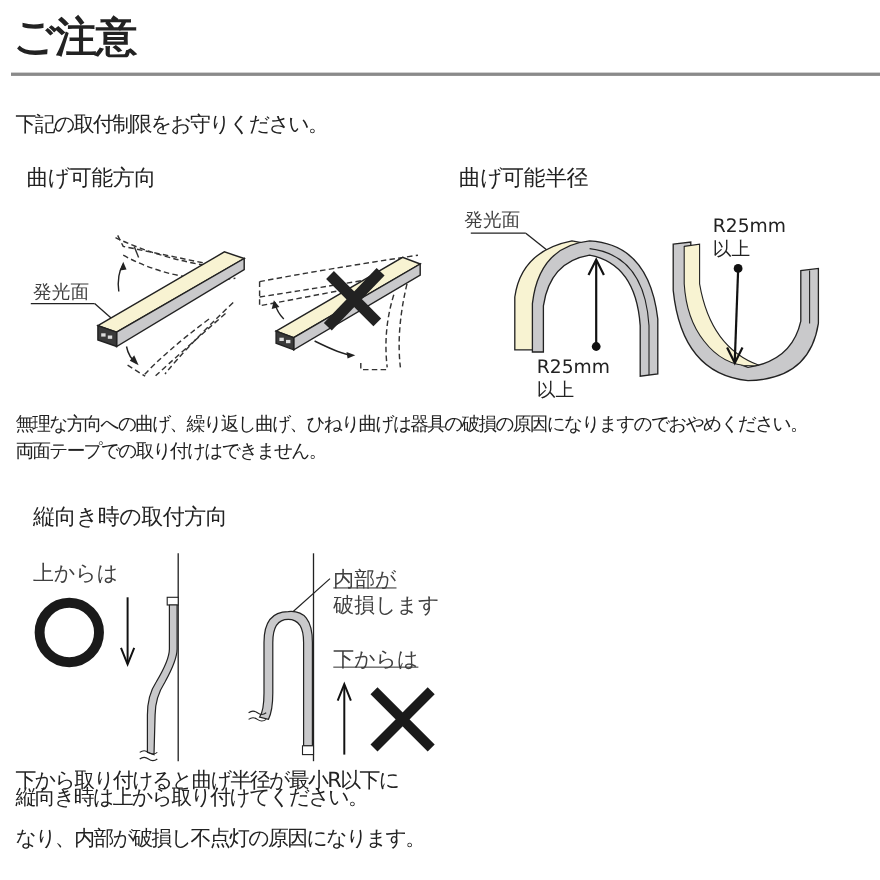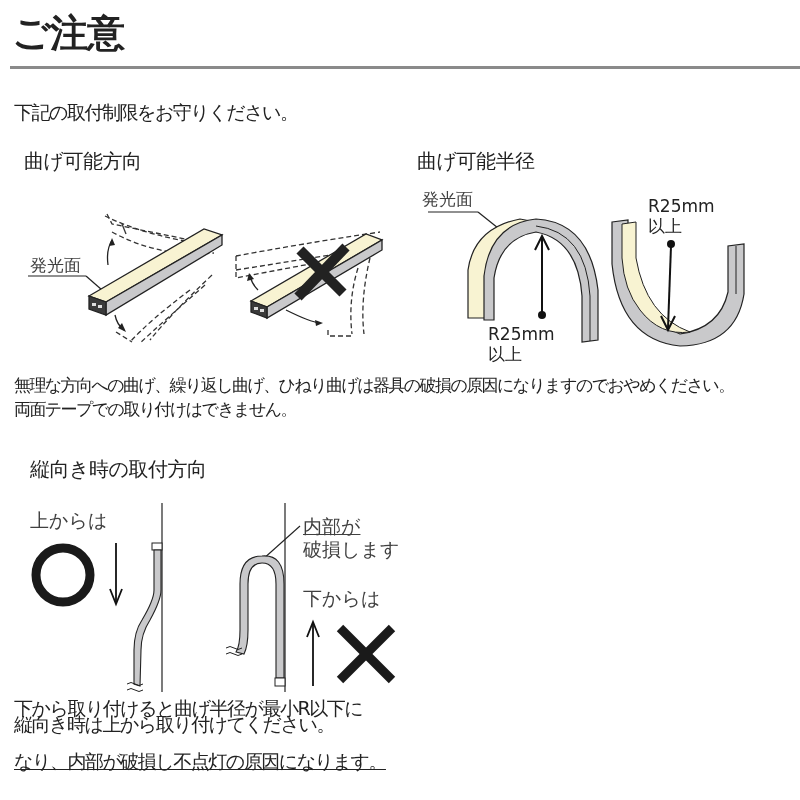--- a/index.html
+++ b/index.html
@@ -141,17 +141,17 @@
 
   <line x1="313" y1="624" x2="313" y2="686" stroke="#111" stroke-width="1.8"></line>
   <polyline points="307,637 313,622 319,637" fill="none" stroke="#111" stroke-width="1.8"></polyline>
 
   <line x1="340" y1="628" x2="392" y2="680" stroke="#1a1a1a" stroke-width="9"></line>
   <line x1="392" y1="628" x2="340" y2="680" stroke="#1a1a1a" stroke-width="9"></line>
 </svg>
 
 <div class="abs lbl" style="left:303px;top:514px;font-size:19px;text-decoration:underline;">内部が</div>
 <div class="abs lbl" style="left:303px;top:537px;font-size:19px;">破損します</div>
-<div class="abs lbl" style="left:303px;top:586px;font-size:19px;">下からは</div>
+<div class="abs lbl" style="left:303px;top:586px;font-size:19px;text-decoration:underline;">下からは</div>
 
 <div class="abs txt" style="left:14px;top:712px;">縦向き時は上から取り付けてください。</div>
 <div class="abs txt" style="left:14px;top:696px;">下から取り付けると曲げ半径が最小R以下に</div>
-<div class="abs txt" style="left:14px;top:749px;text-decoration:underline;">なり、内部が破損し不点灯の原因になります。</div>
+<div class="abs txt" style="left:14px;top:749px;">なり、内部が破損し不点灯の原因になります。</div>
 
 </body></html>

